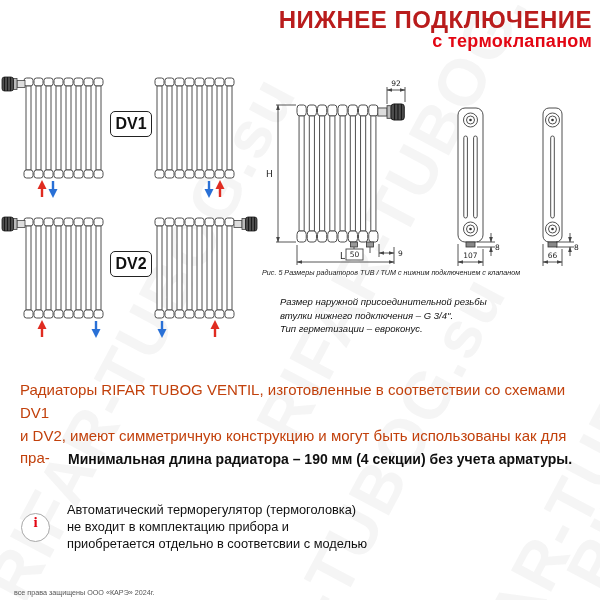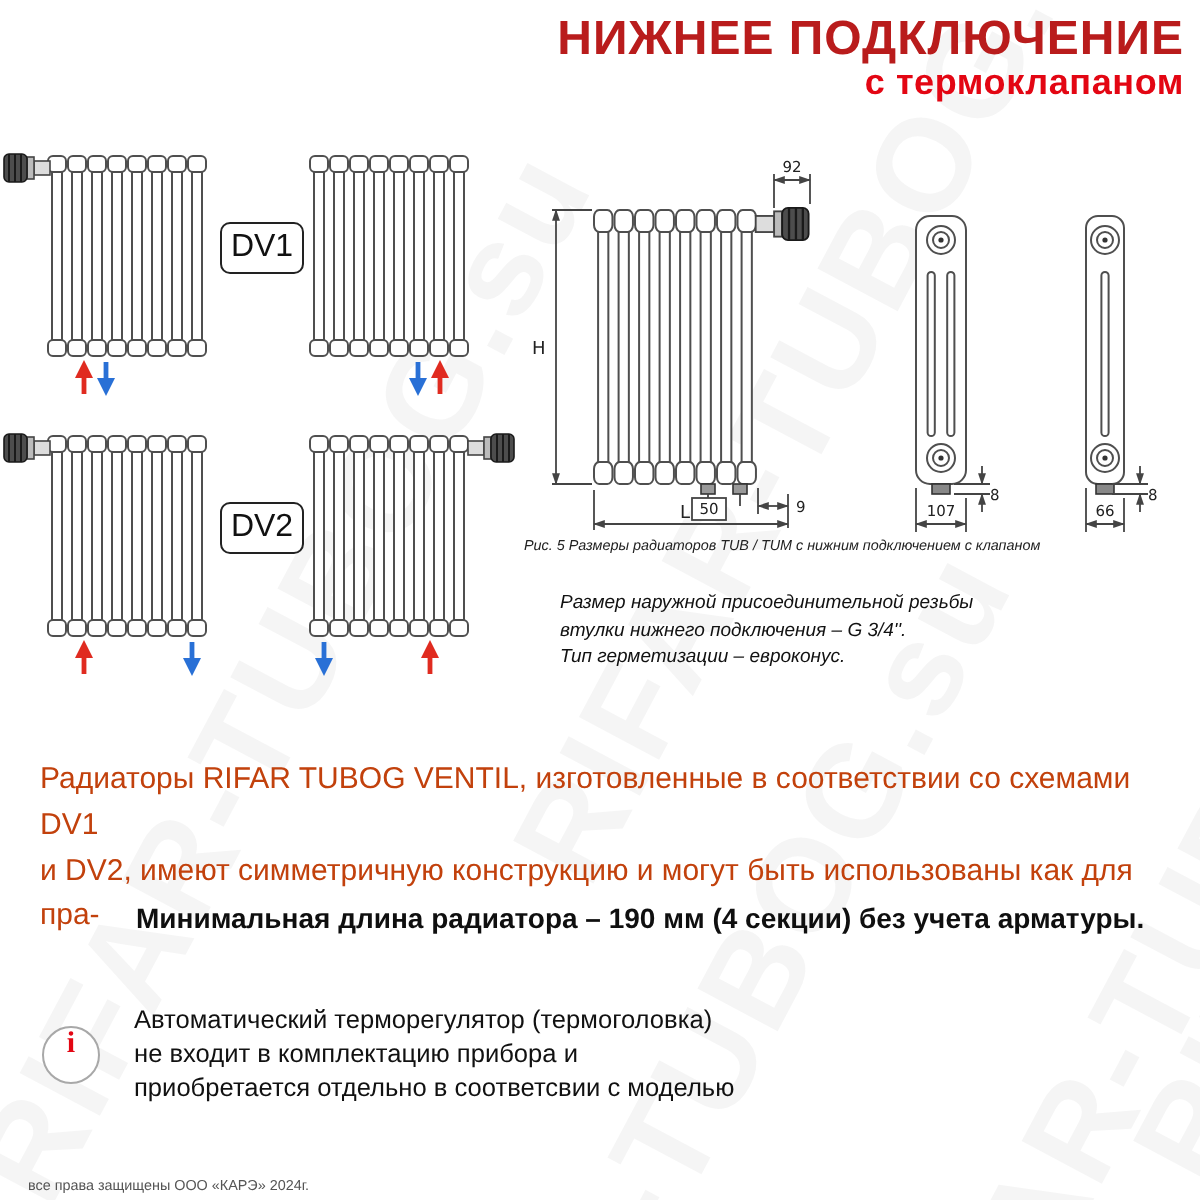--- a/index.html
+++ b/index.html
@@ -11,21 +11,21 @@
       color:rgba(70,70,70,0.055);white-space:nowrap;transform:rotate(-62deg);
       pointer-events:none;letter-spacing:2px;}
   
   .t1{position:absolute;right:8px;top:6px;font-size:24px;font-weight:800;
       color:#b91c1c;letter-spacing:.5px;}
   .t2{position:absolute;right:8px;top:31px;font-size:18px;font-weight:800;
       color:#e30613;letter-spacing:.3px;margin-left:12px;}
   
   .dvlabel{position:absolute;width:40px;height:24px;line-height:24px;text-align:center;
       border:1.5px solid #222;border-radius:5px;background:#fff;font-size:16px;
-      font-weight:400;color:#111;}
+      font-weight:700;color:#111;}
   
   .rl{fill:#fff;stroke:#4f4f4f;stroke-width:1;vector-effect:non-scaling-stroke;}
   .ol{fill:#fff;stroke:#4f4f4f;stroke-width:1;}
   .dim{stroke:#444;stroke-width:0.9;fill:none;}
   .dt{font:7.5px "DejaVu Sans",sans-serif;fill:#222;}
   .dtl{font:9px "DejaVu Sans",sans-serif;fill:#222;}
   
   .figcap{position:absolute;left:262px;top:268px;width:340px;font-size:7.2px;
       font-style:italic;color:#222;}
   .fignote{position:absolute;left:280px;top:295px;font-size:9.5px;font-style:italic;

